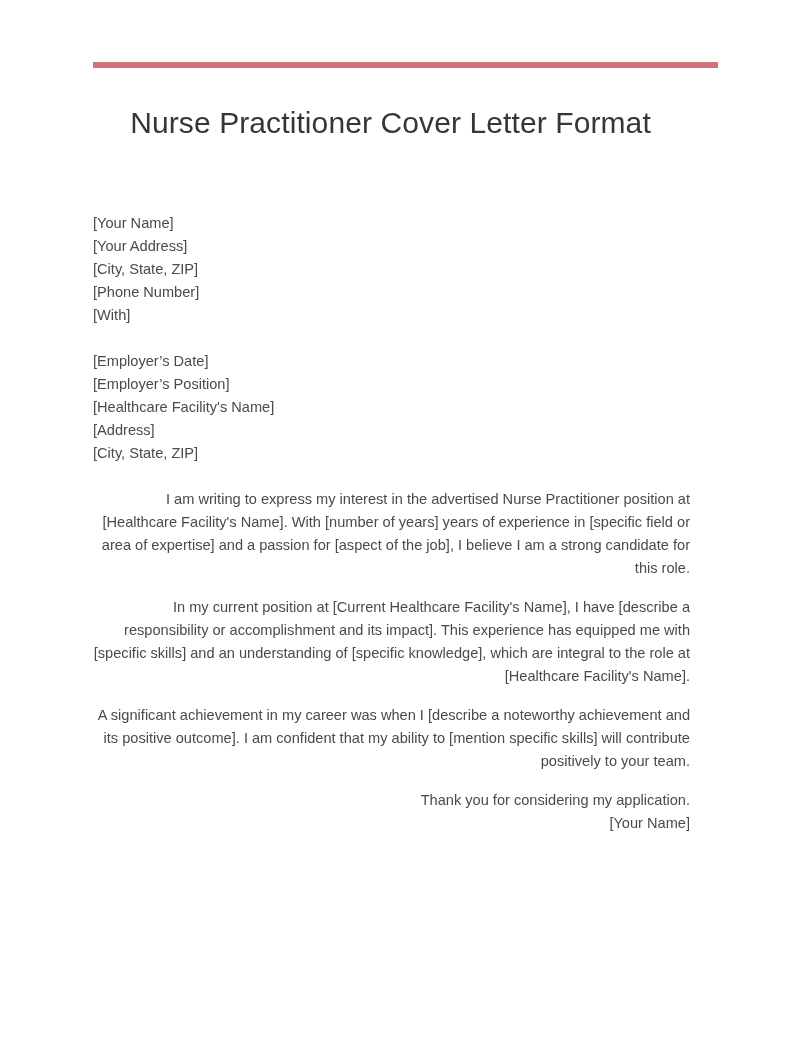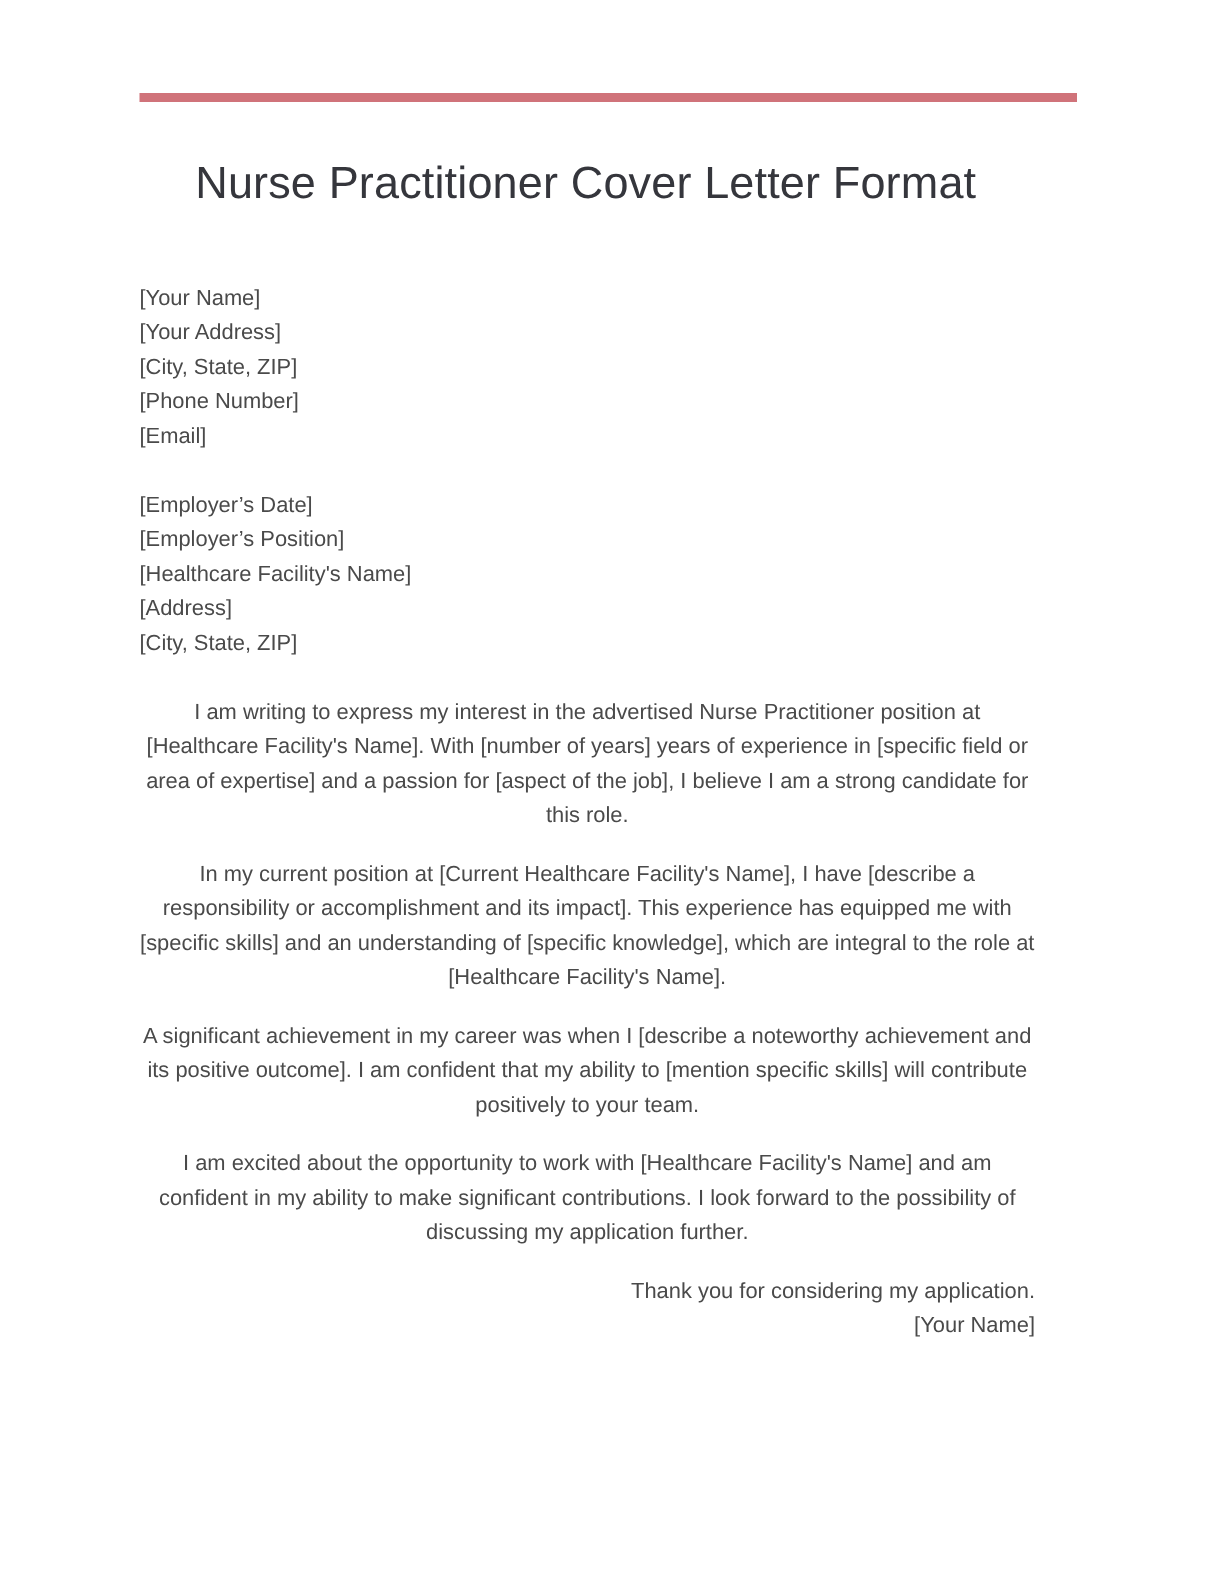--- a/index.html
+++ b/index.html
@@ -38,36 +38,36 @@
     font-size: 30px;
     line-height: 38px;
     font-weight: 400;
     color: #35363c;
     letter-spacing: 0.1px;
     margin: 0;
   }
   .letter-body {
     position: absolute;
     left: 93px;
-    top: 188px;
+    top: 212px;
     width: 597px;
     font-size: 14.6px;
     line-height: 23px;
     color: #4a4a4a;
   }
   .addr-block {
     margin: 0 0 23px 0;
   }
   .addr-line {
     display: block;
     white-space: pre;
   }
   .para {
     margin: 0 0 16px 0;
-    text-align: center;
+    text-align: right;
   }
   .closing-block {
     margin: 7px 0 0 0;
   }
   .closing-line {
     display: block;
     white-space: pre;
     text-align: right;
   }
 </style>
@@ -80,35 +80,34 @@
 
   <h1 class="doc-title">Nurse Practitioner Cover Letter Format</h1>
 
   <div class="letter-body">
 
     <div class="addr-block">
       <span class="addr-line">[Your Name]</span>
       <span class="addr-line">[Your Address]</span>
       <span class="addr-line">[City, State, ZIP]</span>
       <span class="addr-line">[Phone Number]</span>
-      <span class="addr-line">[Email]</span>
+      <span class="addr-line">[With]</span>
     </div>
 
     <div class="addr-block">
       <span class="addr-line">[Employer’s Date]</span>
       <span class="addr-line">[Employer’s Position]</span>
       <span class="addr-line">[Healthcare Facility's Name]</span>
       <span class="addr-line">[Address]</span>
       <span class="addr-line">[City, State, ZIP]</span>
     </div>
 
     <p class="para">I am writing to express my interest in the advertised Nurse Practitioner position at [Healthcare Facility's Name]. With [number of years] years of experience in [specific field or area of expertise] and a passion for [aspect of the job], I believe I am a strong candidate for this role.</p>
     <p class="para">In my current position at [Current Healthcare Facility's Name], I have [describe a responsibility or accomplishment and its impact]. This experience has equipped me with [specific skills] and an understanding of [specific knowledge], which are integral to the role at [Healthcare Facility's Name].</p>
     <p class="para">A significant achievement in my career was when I [describe a noteworthy achievement and its positive outcome]. I am confident that my ability to [mention specific skills] will contribute positively to your team.</p>
-    <p class="para">I am excited about the opportunity to work with [Healthcare Facility's Name] and am confident in my ability to make significant contributions. I look forward to the possibility of discussing my application further.</p>
 
     <div class="closing-block">
       <span class="closing-line">Thank you for considering my application.</span>
       <span class="closing-line">[Your Name]</span>
     </div>
 
   </div>
 </div>
 
 </body></html>

